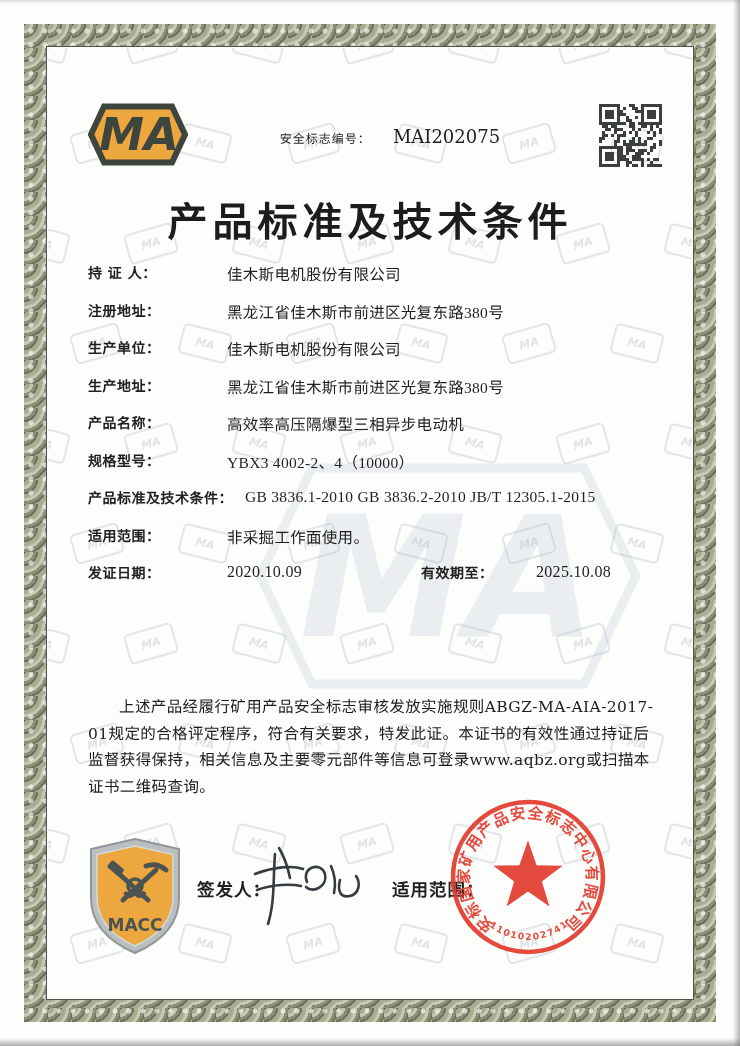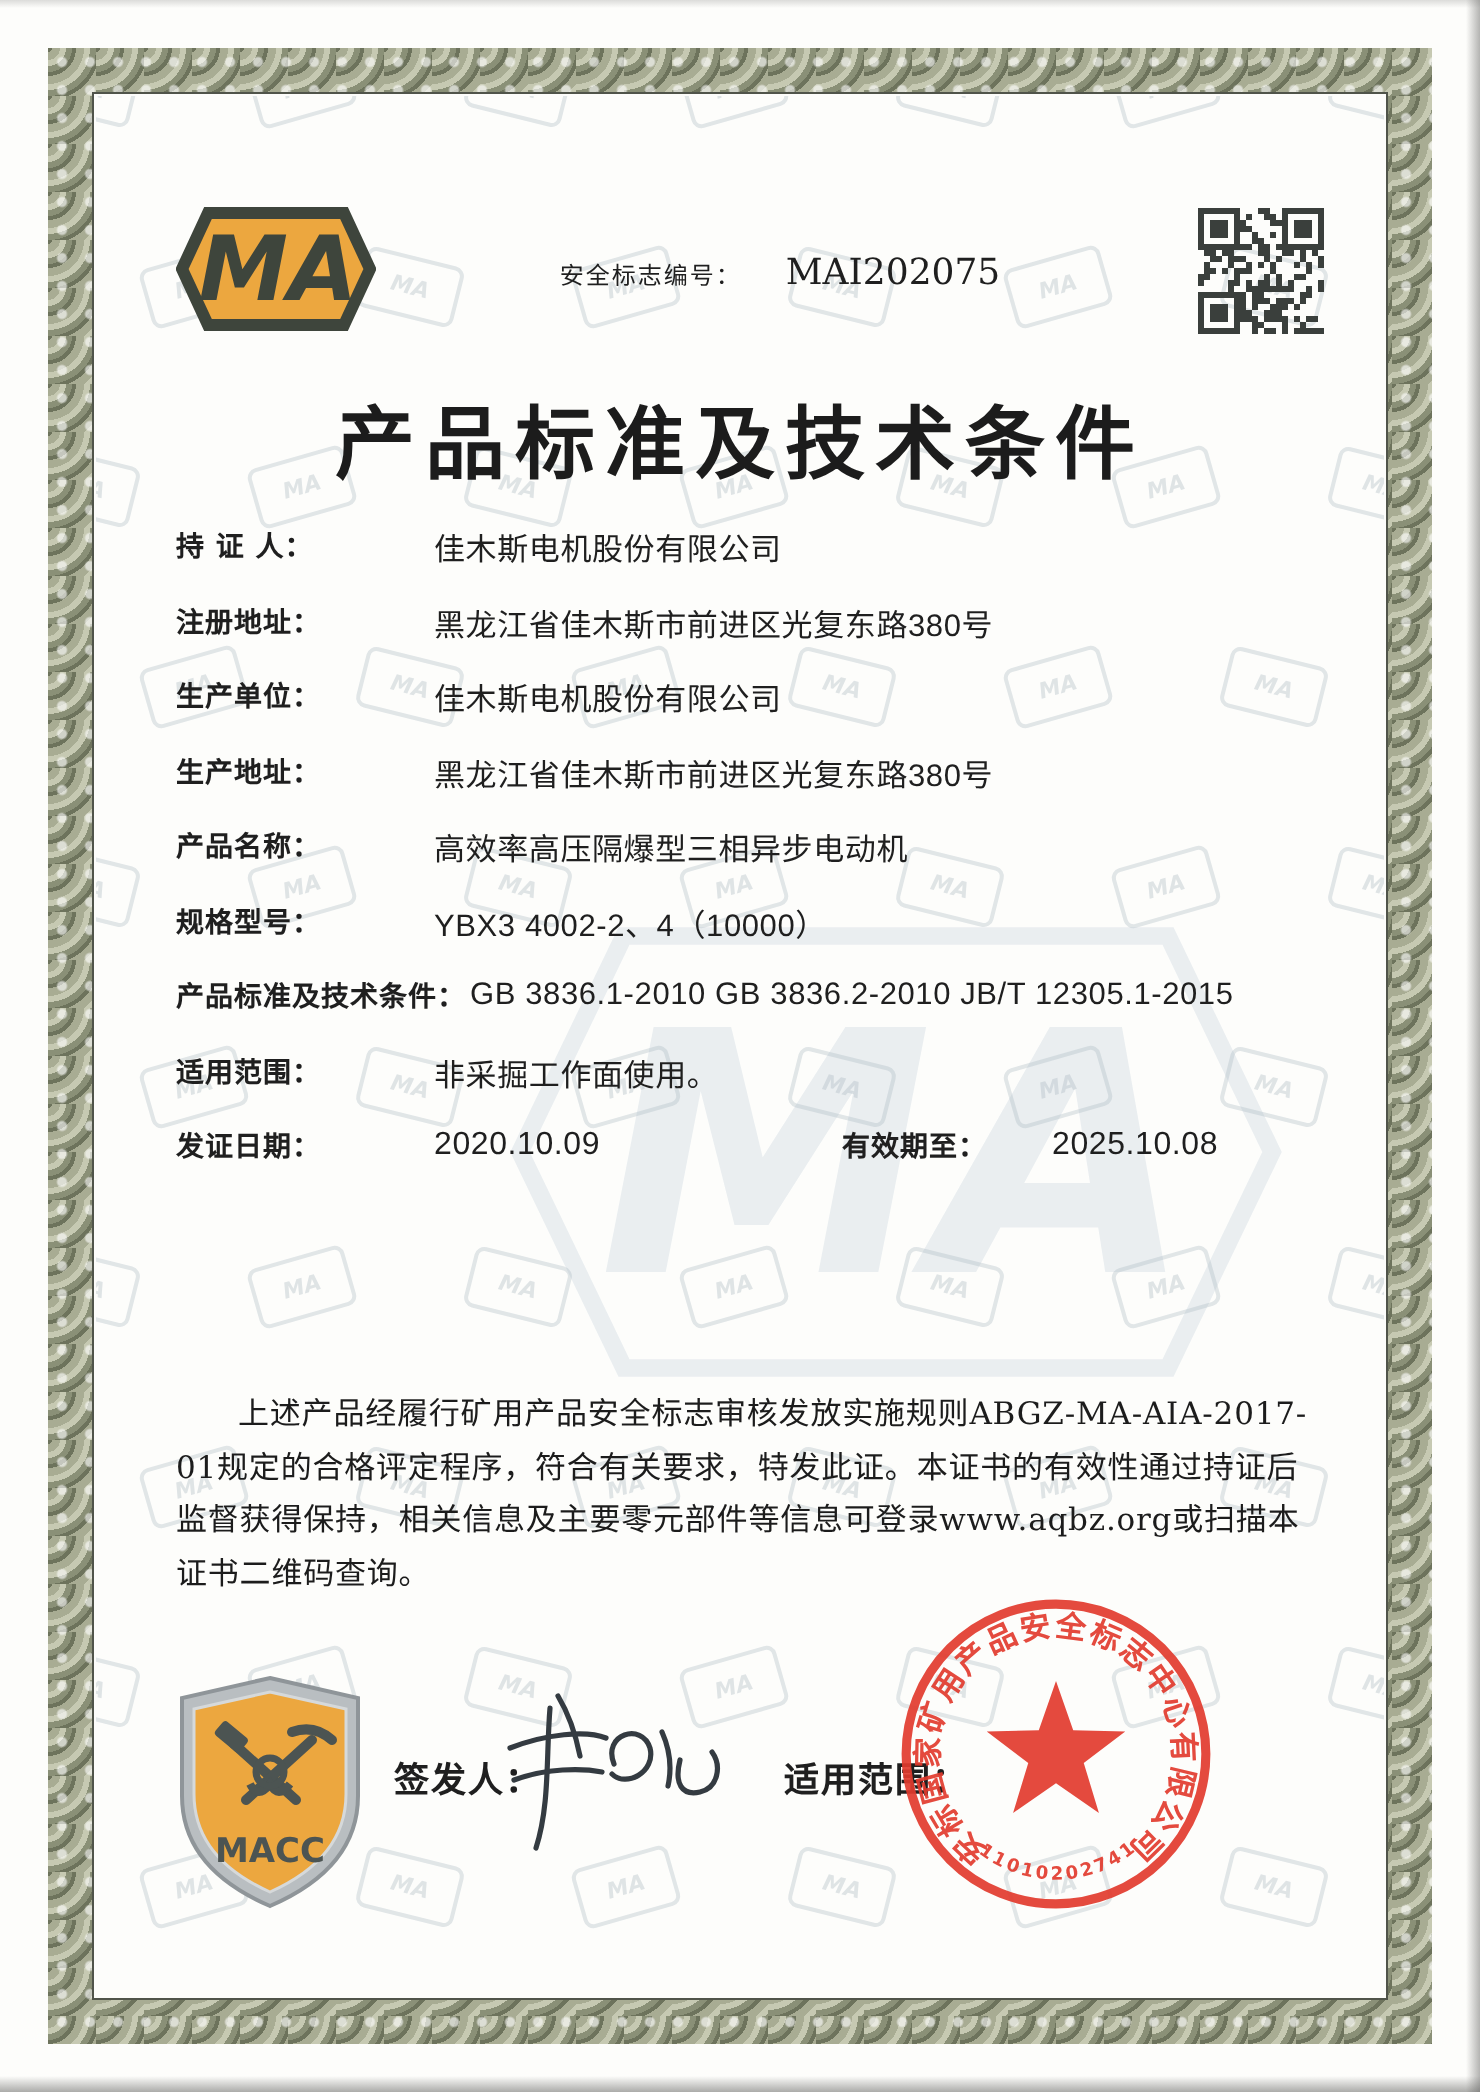--- a/index.html
+++ b/index.html
@@ -52,21 +52,21 @@
 
   .title{
     position:absolute; left:0; top:190px; width:100%; text-align:center;
     font-family:var(--serif); font-weight:bold; font-size:40px; letter-spacing:5px;
     color:#1c1c1c;
   }
 
   .fields{position:absolute; left:88px; top:262px; width:566px;}
   .field-row{white-space:nowrap; height:24px; margin-bottom:13.5px; position:relative;}
   .f-label{display:inline-block; min-width:127px; font-weight:bold; font-size:14px; letter-spacing:.5px; vertical-align:top;}
-  .f-value{font-family:Liberation Sans, sans-serif; font-size:16px; letter-spacing:.3px; margin-left:2px;}
+  .f-value{font-family:Liberation Serif, serif; font-size:16px; letter-spacing:.3px; margin-left:12px;}
   .row-std .f-value{font-size:15.5px;}
   .dates-row .pair2{position:absolute; left:333px; top:0;}
 
   .notice{
     position:absolute; left:88px; top:694px; width:568px;
     font-family:var(--serif); font-size:15.5px; line-height:26.5px;
     text-indent:2em; letter-spacing:.4px; color:#1c1c1c; margin:0;
   }
 
   .macc{position:absolute; left:84px; top:836px; width:102px; height:122px;}

